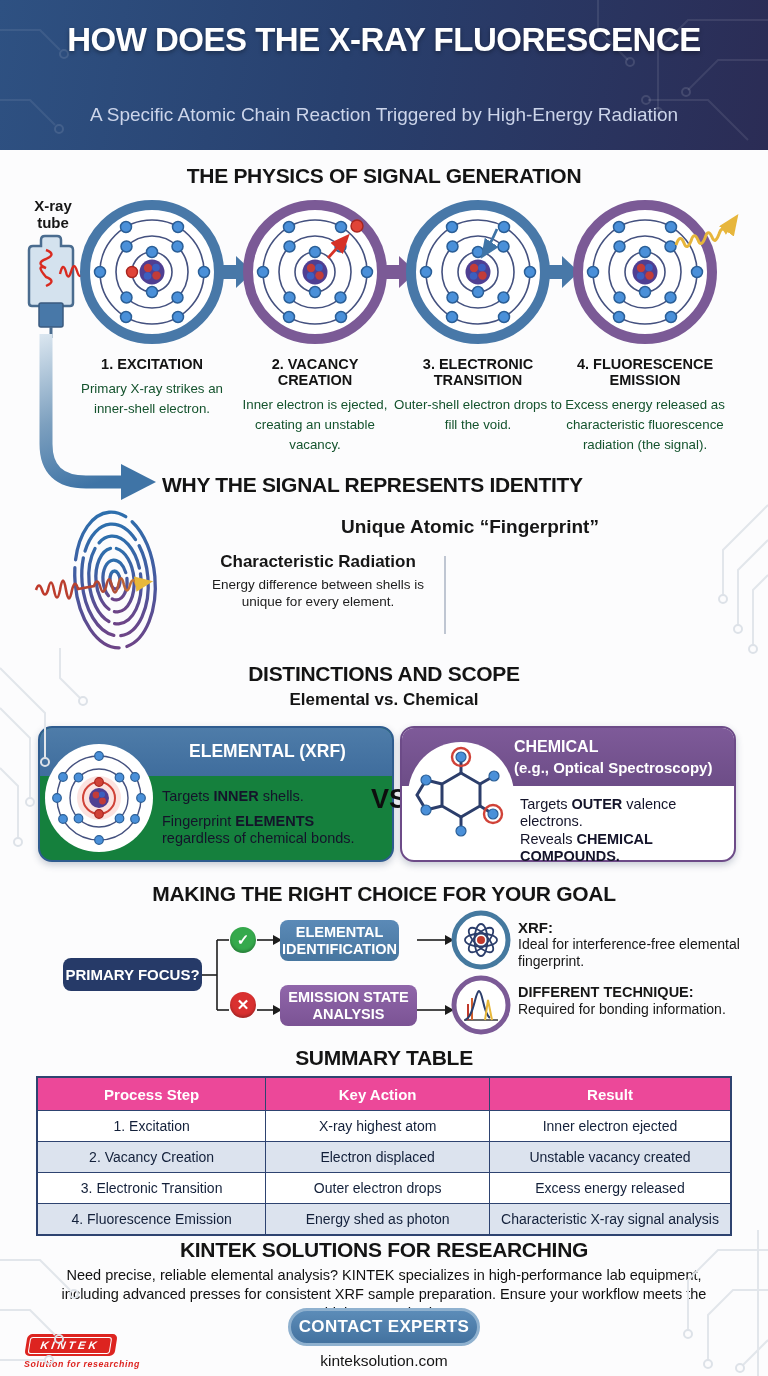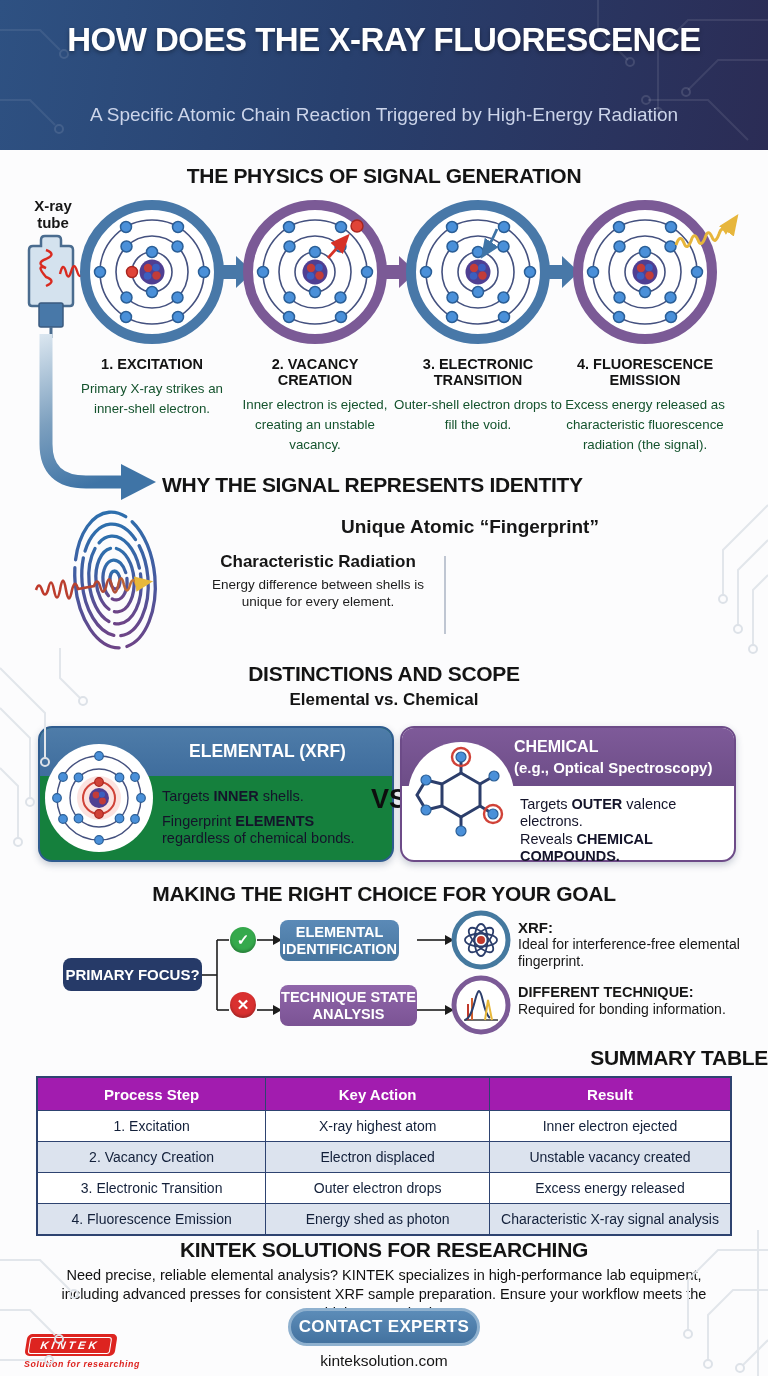--- a/index.html
+++ b/index.html
@@ -55,21 +55,21 @@
   .mark{position:absolute;width:26px;height:26px;border-radius:50%;color:#fff;font-size:15px;
     font-weight:800;display:flex;align-items:center;justify-content:center;
     box-shadow:inset 0 -2px 3px rgba(0,0,0,.25);}
   .mark.ok{left:230px;top:927px;background:#35a94c;}
   .mark.nok{left:230px;top:992px;background:#d93030;}
   .restext .t{font-size:15px;font-weight:800;line-height:17px;}
   .restext .d{font-size:14px;font-weight:500;line-height:16.5px;}
 
   
   .table{left:36px;top:1076px;width:696px;border:2px solid #2e4370;border-collapse:collapse;}
-  .table th{background:#a21caf;color:#fff;font-size:15px;font-weight:700;height:30px;
+  .table th{background:#ec4899;color:#fff;font-size:15px;font-weight:700;height:30px;
     border:1px solid #2e4370;}
   .table td{font-size:14px;font-weight:500;color:#13203a;height:28px;text-align:center;
     border:1px solid #2e4370;background:#fff;}
   .table tr.alt td{background:#dce3ee;}
 
   
   .foot-body{left:39px;top:1266px;width:690px;font-size:14.5px;font-weight:500;
     line-height:19px;text-align:center;color:#111;}
   .btn{left:288px;top:1308px;width:192px;height:38px;border-radius:20px;
     background:linear-gradient(#5c8cb8,#43729f);border:3px solid #8fb1cf;color:#fff;
@@ -361,21 +361,21 @@
     <polygon points="218,30 227,35 218,40" fill="#1d1d1d"></polygon>
     <polygon points="218,100 227,105 218,110" fill="#1d1d1d"></polygon>
     <polygon points="390,30 399,35 390,40" fill="#1d1d1d"></polygon>
     <polygon points="390,100 399,105 390,110" fill="#1d1d1d"></polygon>
   </svg>
 
   <div class="flowbox pf">PRIMARY FOCUS?</div>
   <div class="mark ok">✓</div>
   <div class="mark nok">✕</div>
   <div class="flowbox yes">ELEMENTAL IDENTIFICATION</div>
-  <div class="flowbox no">TECHNIQUE STATE ANALYSIS</div>
+  <div class="flowbox no">EMISSION STATE ANALYSIS</div>
 
   <svg class="abs" style="left:450px;top:909px;" width="62" height="62" viewBox="-31 -31 62 62">
     <circle r="27" fill="#fff" stroke="#45799f" stroke-width="5"></circle>
     <g fill="none" stroke="#2c3e6b" stroke-width="1.8">
       <ellipse rx="16" ry="6.5"></ellipse>
         <ellipse rx="16" ry="6.5" transform="rotate(45)"></ellipse>
       <ellipse rx="16" ry="6.5" transform="rotate(90)"></ellipse>
         <ellipse rx="16" ry="6.5" transform="rotate(135)"></ellipse>
     </g>
     <circle r="4" fill="#c0392b"></circle>
@@ -391,21 +391,21 @@
 
   <div class="abs restext" style="left:518px;top:919px;width:235px;">
     <div class="t">XRF:</div>
     <div class="d">Ideal for interference-free elemental fingerprint.</div>
   </div>
   <div class="abs restext" style="left:518px;top:984px;width:235px;">
     <div class="t" style="font-size:14.5px;">DIFFERENT TECHNIQUE:</div>
     <div class="d">Required for bonding information.</div>
   </div>
 
-  <div class="abs sec-h ctr" style="left:0;top:1046px;width:768px;text-align:right;">SUMMARY TABLE</div>
+  <div class="abs sec-h ctr" style="left:0;top:1046px;width:768px;">SUMMARY TABLE</div>
   <table class="abs table">
     <tbody>
         <tr>
       <th style="width:229px;">Process Step</th>
       <th style="width:225px;">Key Action</th>
       <th style="width:242px;">Result</th>
     </tr>
     <tr>
       <td>1. Excitation</td>
       <td>X-ray highest atom</td>

